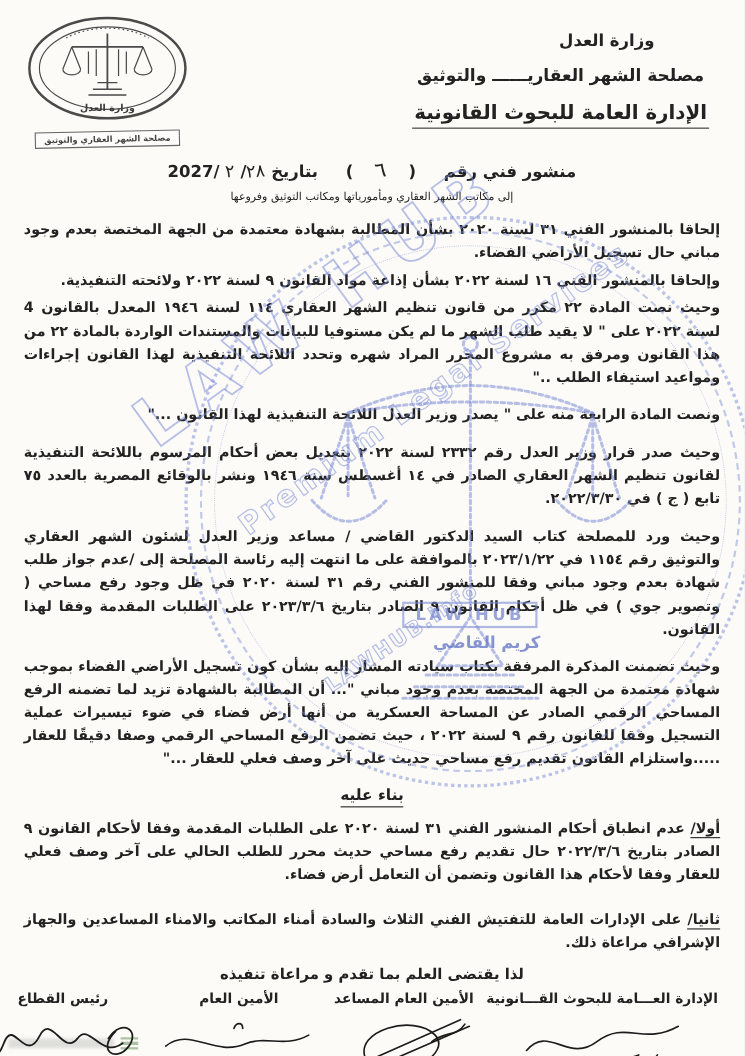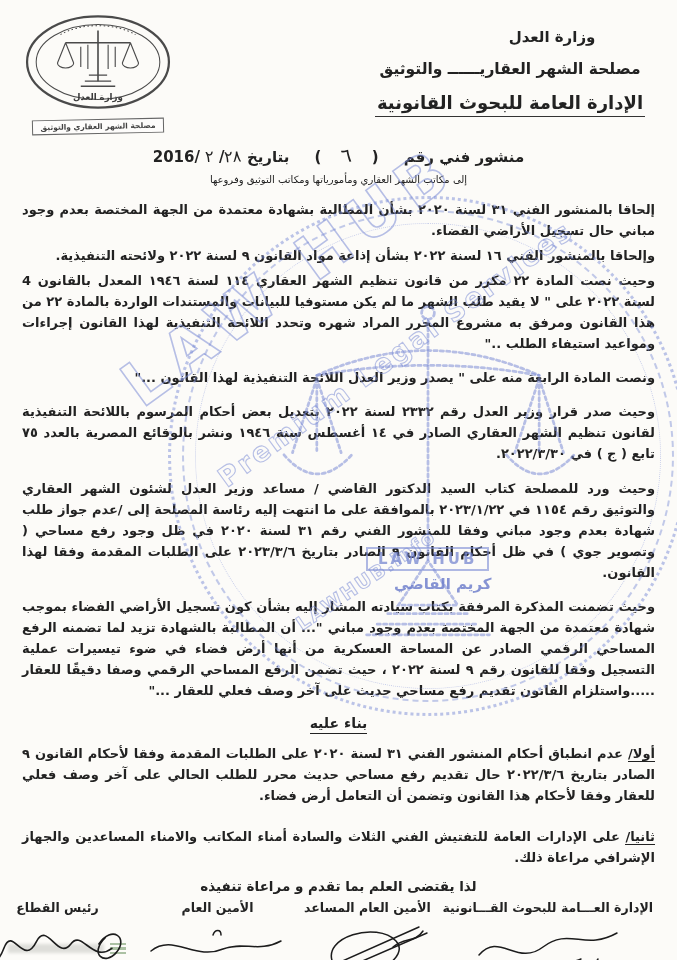--- a/index.html
+++ b/index.html
@@ -161,21 +161,21 @@
       </svg>
       <div class="stamp-box">مصلحة الشهر العقاري والتوثيق</div>
     </div>
   </header>
 
   <section class="title-block">
     <div class="title-line">
       <span>منشور فني رقم</span>
       <span class="paren">(</span><span class="hand">٦</span><span class="paren">)</span>
       <span>بتاريخ</span>
-      <span class="date-ltr"><span>2016/ </span><span class="hand sm">٢</span><span> /</span><span class="hand sm">٢٨</span></span>
+      <span class="date-ltr"><span>2027/ </span><span class="hand sm">٢</span><span> /</span><span class="hand sm">٢٨</span></span>
     </div>
     <div class="to-line">إلى مكاتب الشهر العقاري ومأمورياتها ومكاتب التوثيق وفروعها</div>
   </section>
 
   <section class="body-text">
     <p>إلحاقا بالمنشور الفني ٣١ لسنة ٢٠٢٠ بشأن المطالبة بشهادة معتمدة من الجهة المختصة بعدم وجود مباني حال تسجيل الأراضي الفضاء.</p>
     <p>وإلحاقا بالمنشور الفني ١٦ لسنة ٢٠٢٢ بشأن إذاعة مواد القانون ٩ لسنة ٢٠٢٢ ولائحته التنفيذية.</p>
     <p>وحيث نصت المادة ٢٢ مكرر من قانون تنظيم الشهر العقاري ١١٤ لسنة ١٩٤٦ المعدل بالقانون 4 لسنة ٢٠٢٢ على " لا يقيد طلب الشهر ما لم يكن مستوفيا للبيانات والمستندات الواردة بالمادة ٢٢ من هذا القانون ومرفق به مشروع المحرر المراد شهره وتحدد اللائحة التنفيذية لهذا القانون إجراءات ومواعيد استيفاء الطلب .."</p>
     <p class="gap-top">ونصت المادة الرابعة منه على " يصدر وزير العدل اللائحة التنفيذية لهذا القانون ..."</p>
     <p class="gap-top">وحيث صدر قرار وزير العدل رقم ٢٣٣٢ لسنة ٢٠٢٢ بتعديل بعض أحكام المرسوم باللائحة التنفيذية لقانون تنظيم الشهر العقاري الصادر في ١٤ أغسطس سنة ١٩٤٦ ونشر بالوقائع المصرية بالعدد ٧٥ تابع ( ج ) في ٢٠٢٢/٣/٣٠.</p>

